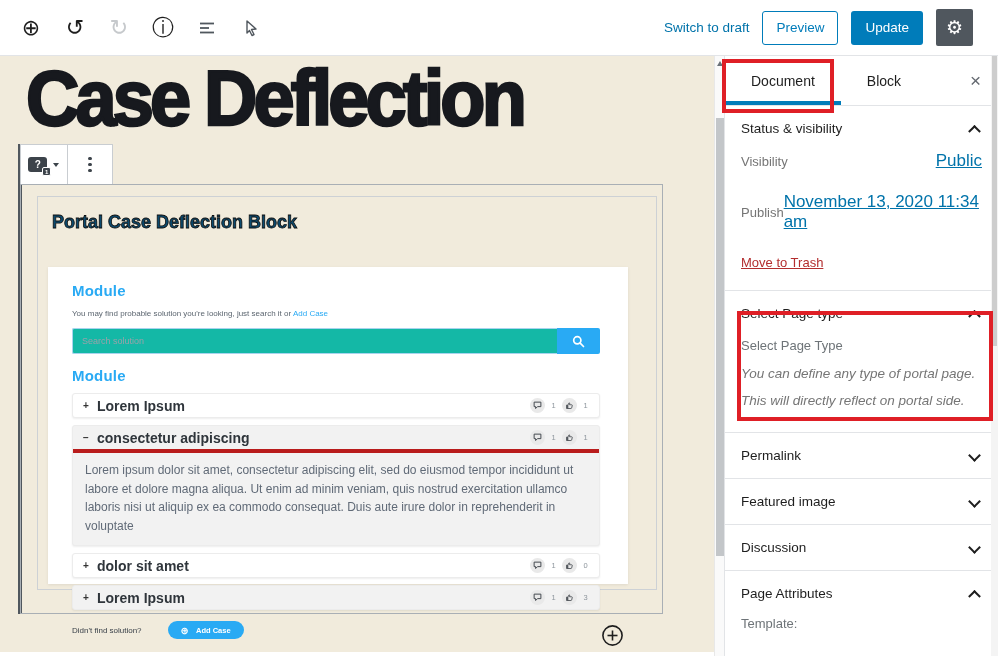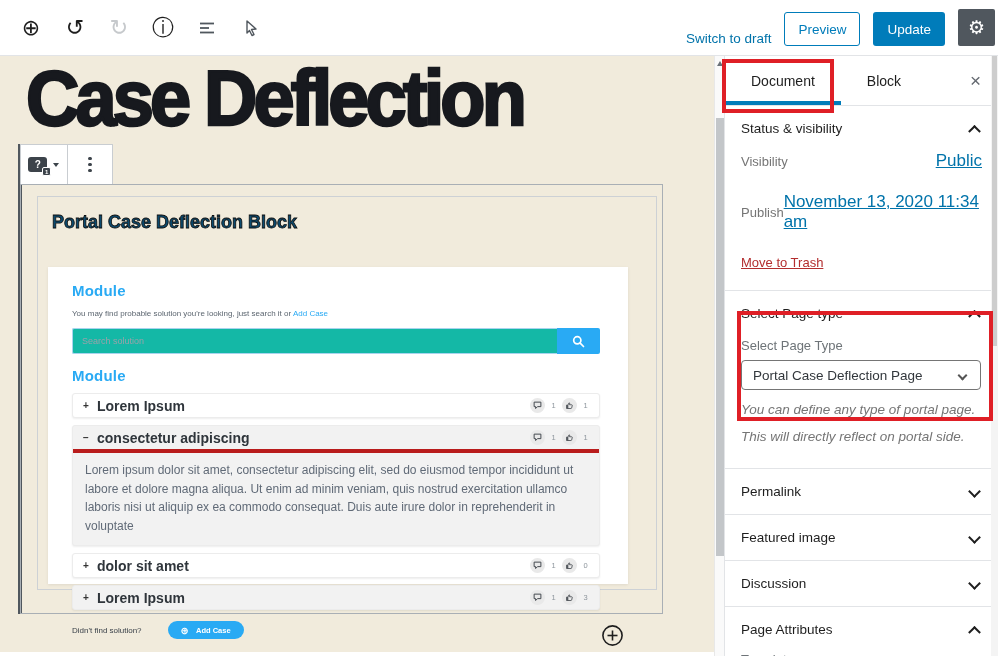--- a/index.html
+++ b/index.html
@@ -6,21 +6,21 @@
   html,body { width:998px; height:656px; overflow:hidden;
     font-family:"Liberation Sans","DejaVu Sans",sans-serif; background:#fff; }
 
   
   #topbar { position:absolute; left:0; top:0; width:998px; height:56px; background:#fff;
     border-bottom:1px solid #e2e4e7; display:flex; align-items:center; justify-content:space-between; z-index:5; }
   .tb-left { display:flex; align-items:center; gap:14px; padding-left:16px; }
   .tb-ic { width:30px; height:30px; display:flex; align-items:center; justify-content:center;
     color:#1e1e1e; font-size:22px; line-height:1; }
   .tb-ic.dis { color:#c6c9cc; }
-  .tb-right { display:flex; align-items:flex-end; gap:13px; padding-right:3px; }
+  .tb-right { display:flex; align-items:center; gap:13px; padding-right:25px; }
   .link-blue { color:#0073aa; font-size:13.5px; text-decoration:none; }
   .btn { height:34px; border-radius:3px; font-size:13.5px; display:flex; align-items:center;
     padding:0 13px; cursor:pointer; border:1px solid transparent; }
   .btn.secondary { background:#fff; border-color:#007cba; color:#007cba; }
   .btn.primary { background:#007cba; color:#fff; }
   .gearbtn { width:37px; height:37px; background:#50575e; border-radius:2px; display:flex;
     align-items:center; justify-content:center; color:#fff; font-size:19px; }
 
   
   #canvas { position:absolute; left:0; top:52px; width:714px; height:600px; background:#f1ebdc; overflow:hidden; }
@@ -336,24 +336,20 @@
     <a class="trash">Move to Trash</a>
   </div>
 
   <div class="panel">
     <div class="p-head">
       <span class="p-title">Select Page type</span>
       <span class="chev up"></span>
     </div>
     <div id="ptBody">
       <div id="ptLabel">Select Page Type</div>
-      <div id="ptSelect">
-        <span>Portal Case Deflection Page</span>
-        <span class="chev dn"></span>
-      </div>
       <div class="help">
         <div>You can define any type of portal page.</div>
         <div>This will directly reflect on portal side.</div>
       </div>
     </div>
   </div>
 
   <div class="panel">
     <div class="p-head">
       <span class="p-title">Permalink</span>

